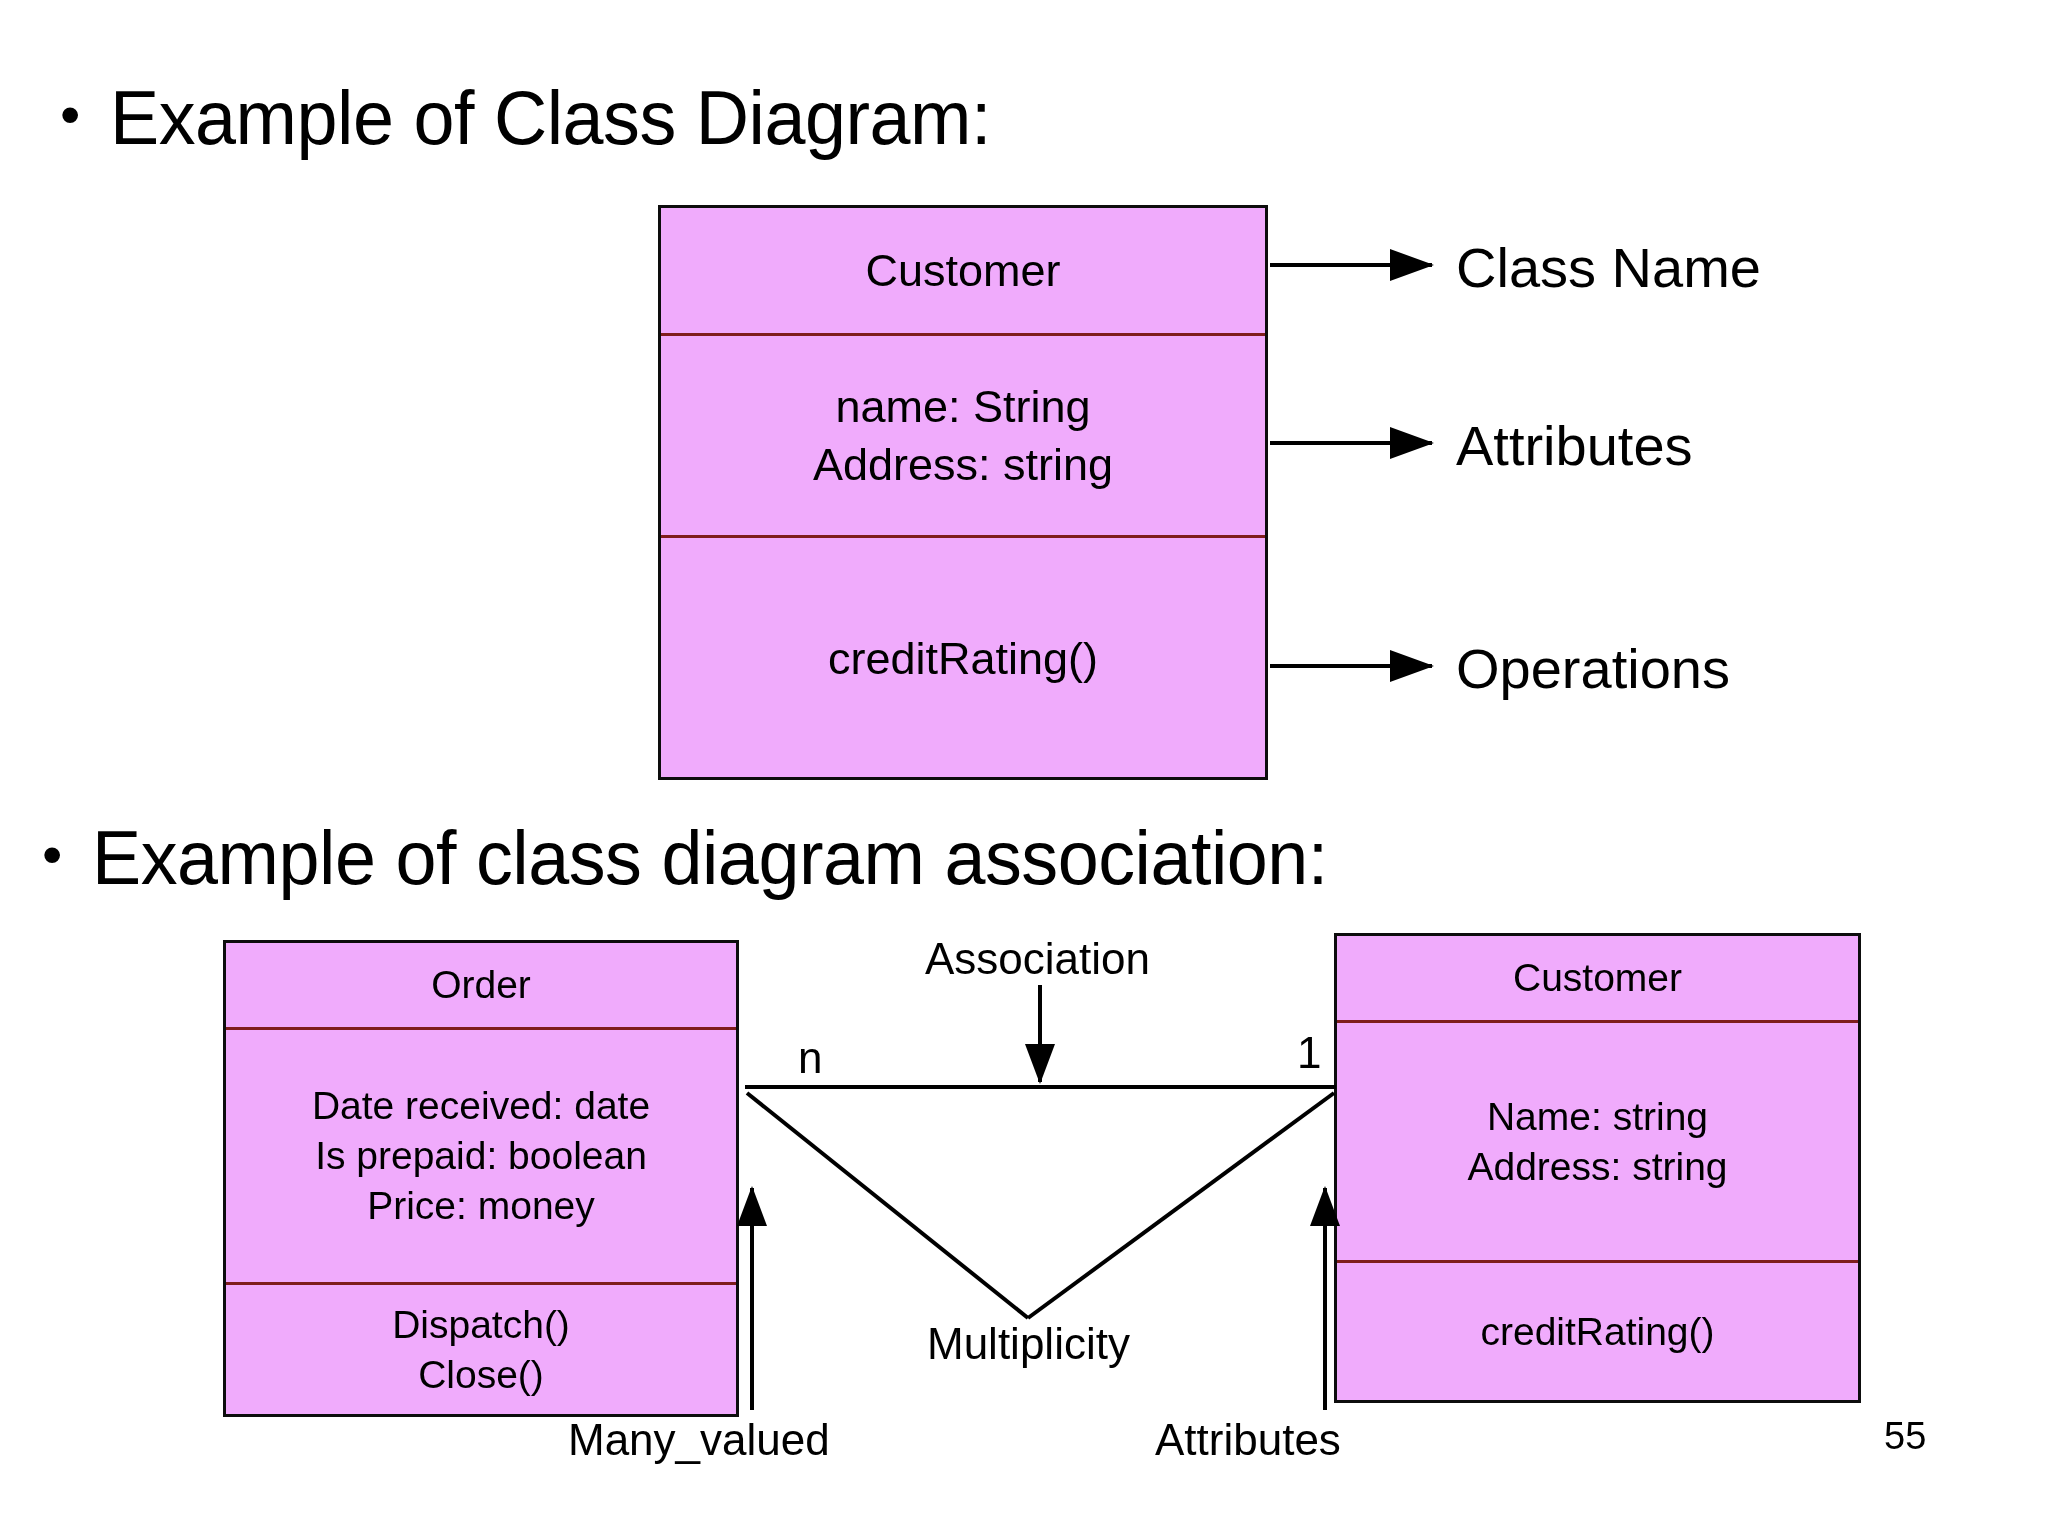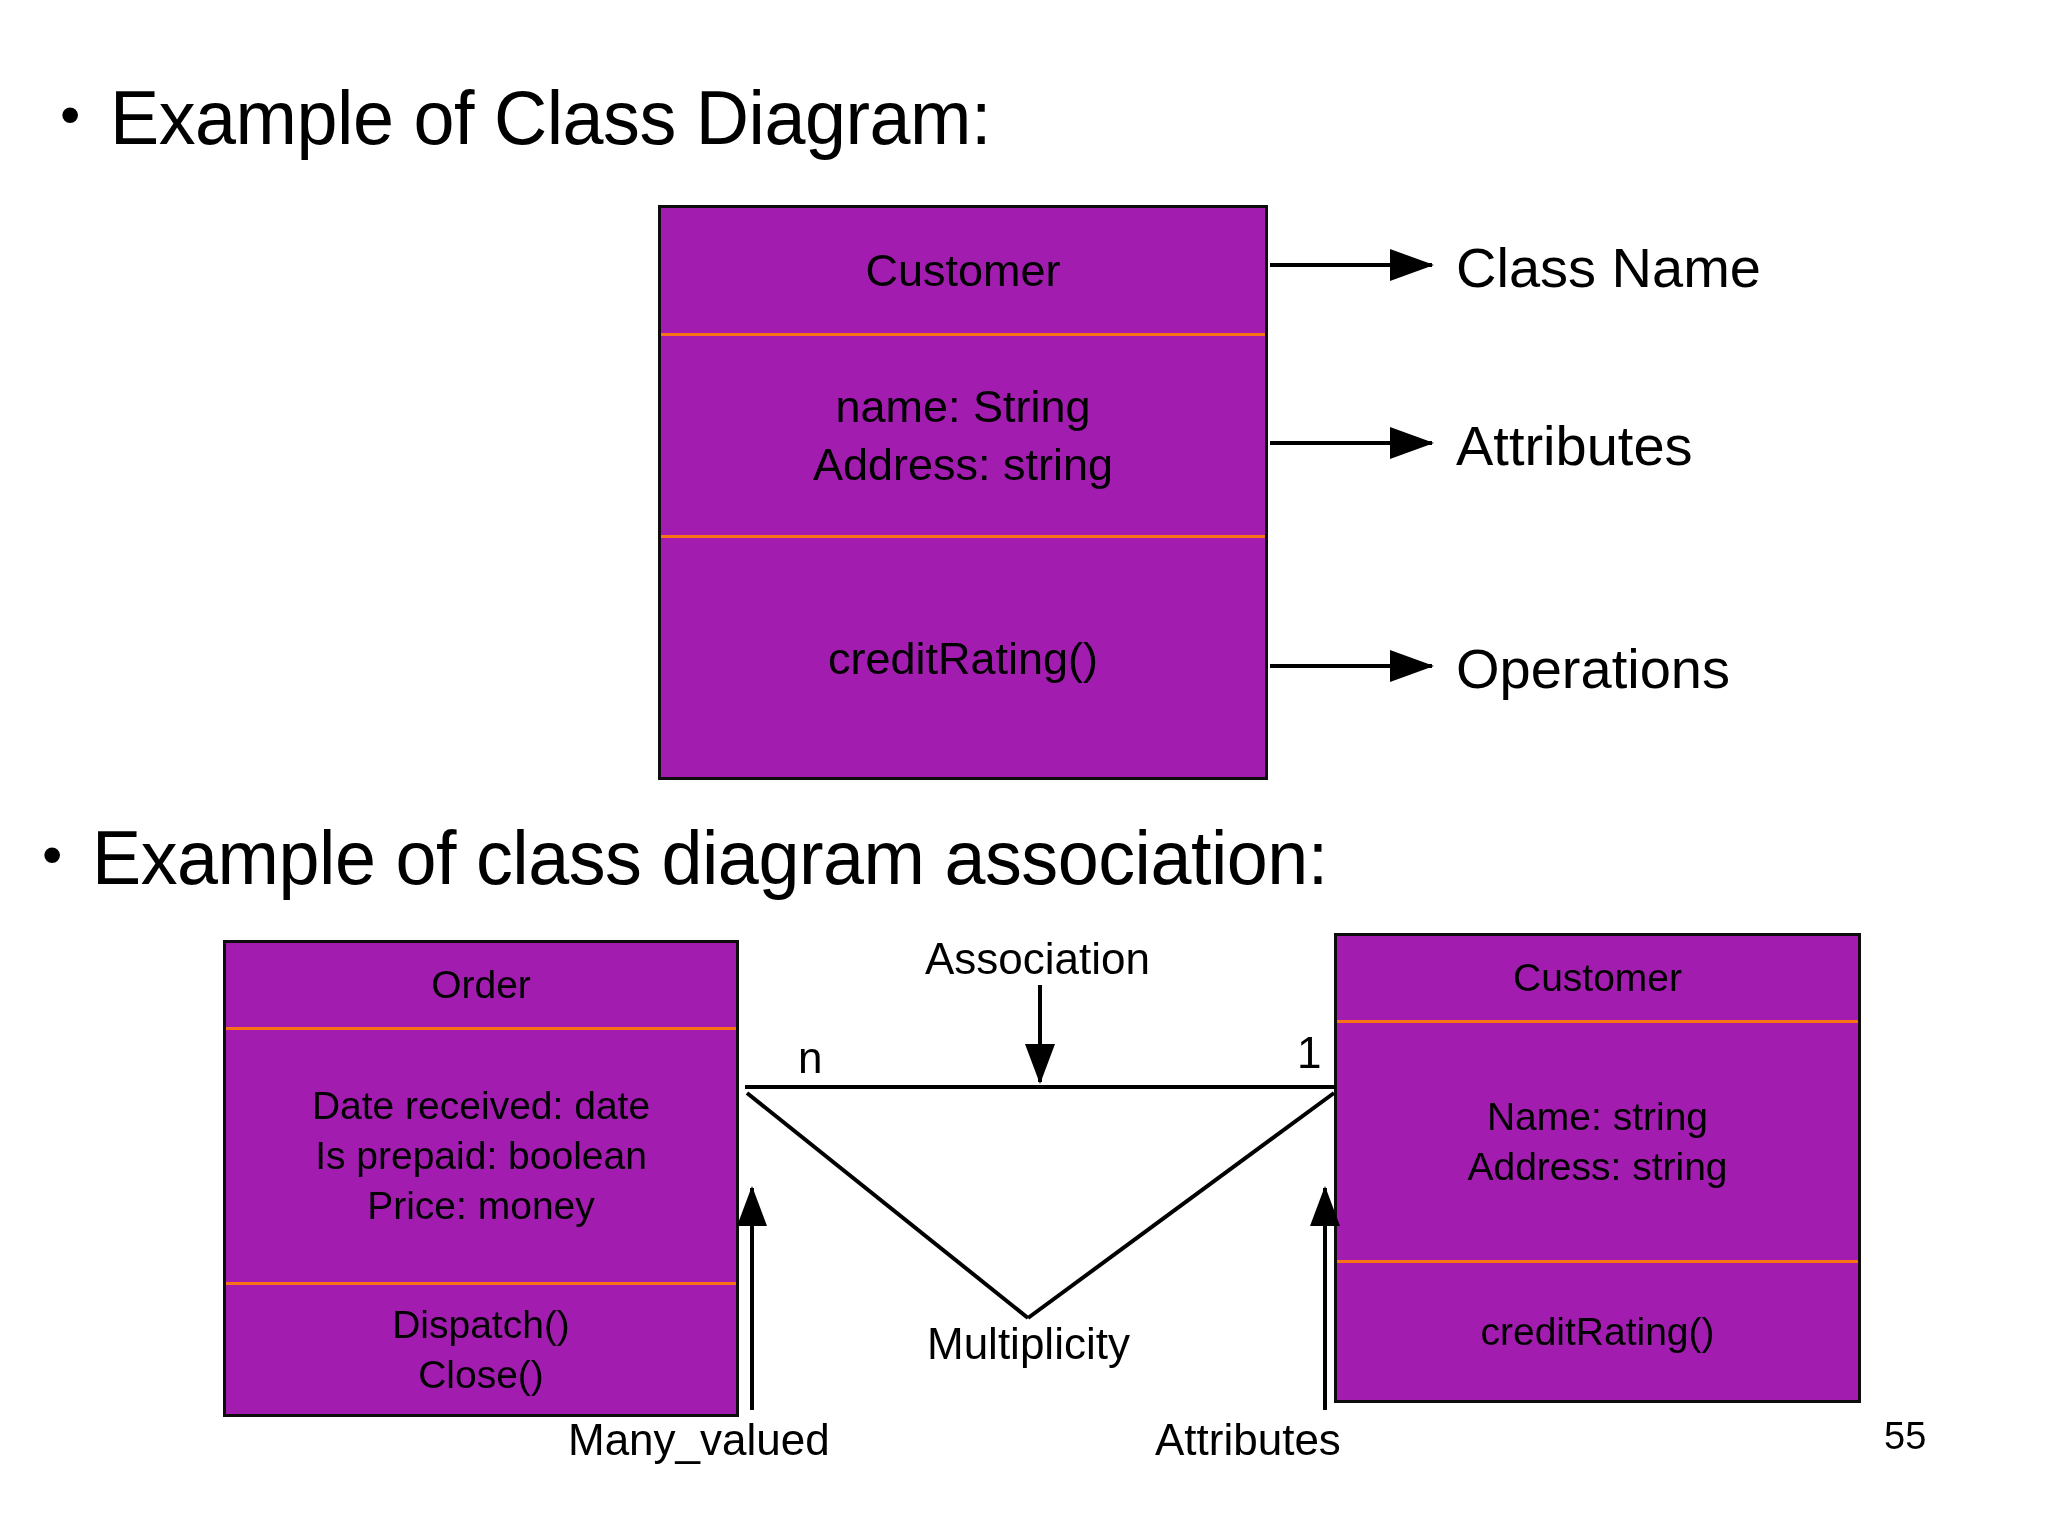--- a/index.html
+++ b/index.html
@@ -40,35 +40,35 @@
     letter-spacing: -0.5px;
     transform: scaleX(0.97);
     transform-origin: left center;
   }
   #heading-1 { left: 60px; top: 78px; }
   #heading-2 { left: 42px; top: 818px; }
 
   
   .uml-box {
     position: absolute;
-    background: #a21caf;
+    background: #f0abfc;
     border: 3px solid #0d0d0d;
     box-sizing: border-box;
   }
   .uml-compartment {
     box-sizing: border-box;
     display: flex;
     flex-direction: column;
     align-items: center;
     justify-content: center;
     text-align: center;
     width: 100%;
   }
   .uml-divider {
-    border-top: 3px solid #f97316;
+    border-top: 3px solid #7f1d1d;
   }
   .uml-line {
     line-height: 1.28;
     white-space: nowrap;
   }
 
   
   #class-box-customer-top {
     left: 658px; top: 205px; width: 610px; height: 575px;
   }

